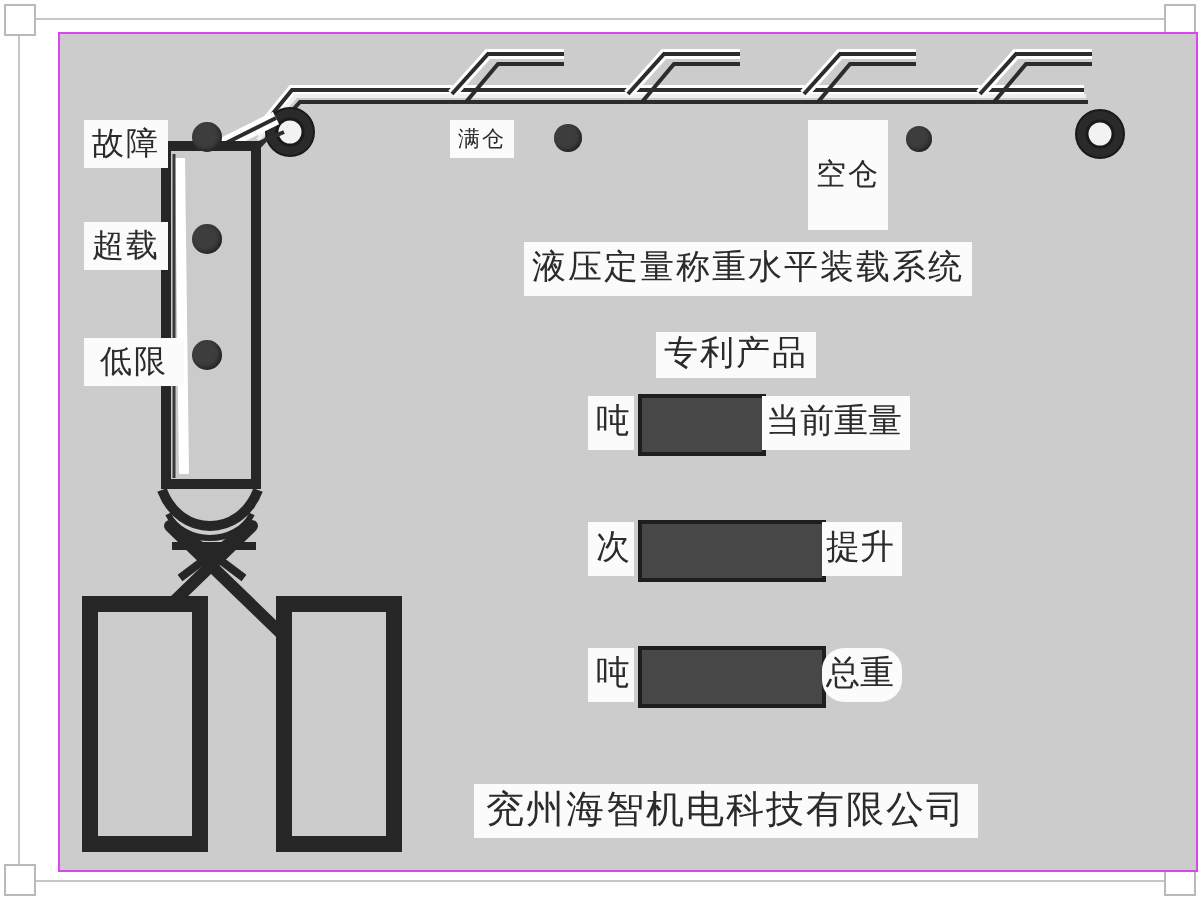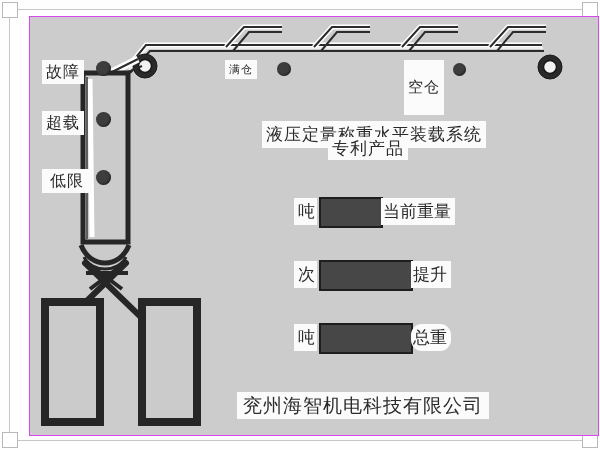--- a/index.html
+++ b/index.html
@@ -155,21 +155,21 @@
     <div class="plaque" style="left:12px;top:152px;font-size:16px;padding:4px 8px;">低限</div>
     <div class="lamp" style="left:66px;top:153px;width:15px;height:15px;"></div>
 
     <div class="plaque" style="left:195px;top:43px;font-size:11px;padding:4px 4px;">满仓</div>
     <div class="lamp" style="left:247px;top:45px;width:14px;height:14px;"></div>
 
     <div class="plaque" style="left:374px;top:43px;font-size:15px;padding:20px 4px;">空仓</div>
     <div class="lamp" style="left:423px;top:46px;width:13px;height:13px;"></div>
 
     <div class="plaque" style="left:232px;top:104px;font-size:17px;padding:5px 4px;">液压定量称重水平装载系统</div>
-    <div class="plaque" style="left:298px;top:120px;font-size:17px;padding:3px 4px;">专利产品</div>
+    <div class="plaque" style="left:298px;top:149px;font-size:17px;padding:3px 4px;">专利产品</div>
 
     <div class="unit" style="left:264px;top:181px;font-size:17px;padding:5px 2px 5px 4px;">吨</div>
     <div class="disp" style="left:289px;top:180px;width:60px;height:27px;"></div>
     <div class="caption" style="left:351px;top:181px;font-size:17px;padding:5px 4px 5px 2px;">当前重量</div>
 
     <div class="unit" style="left:264px;top:244px;font-size:17px;padding:5px 2px 5px 4px;">次</div>
     <div class="disp" style="left:289px;top:243px;width:90px;height:27px;"></div>
     <div class="caption" style="left:381px;top:244px;font-size:17px;padding:5px 4px 5px 2px;">提升</div>
 
     <div class="unit" style="left:264px;top:307px;font-size:17px;padding:5px 2px 5px 4px;">吨</div>

